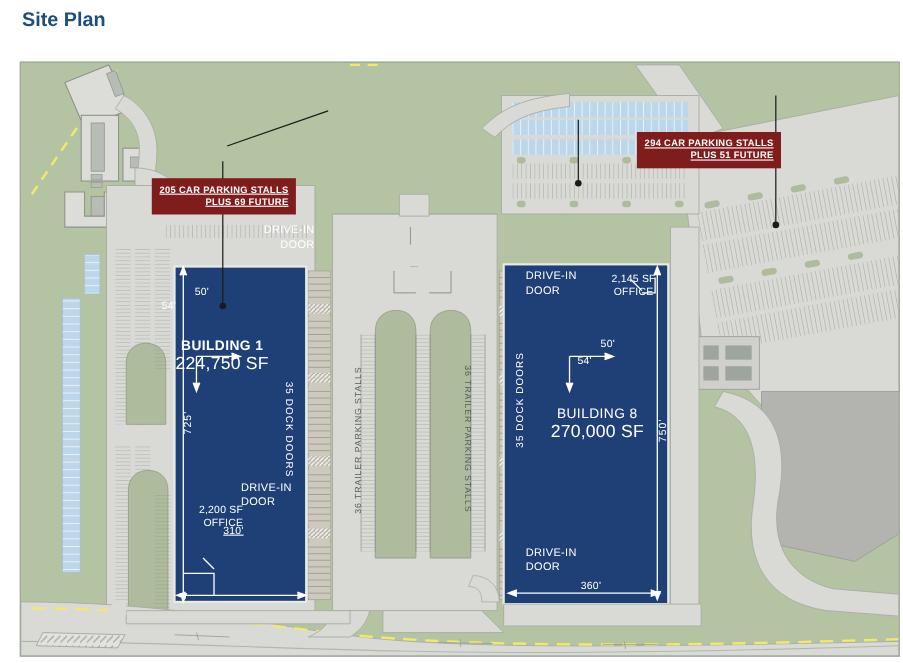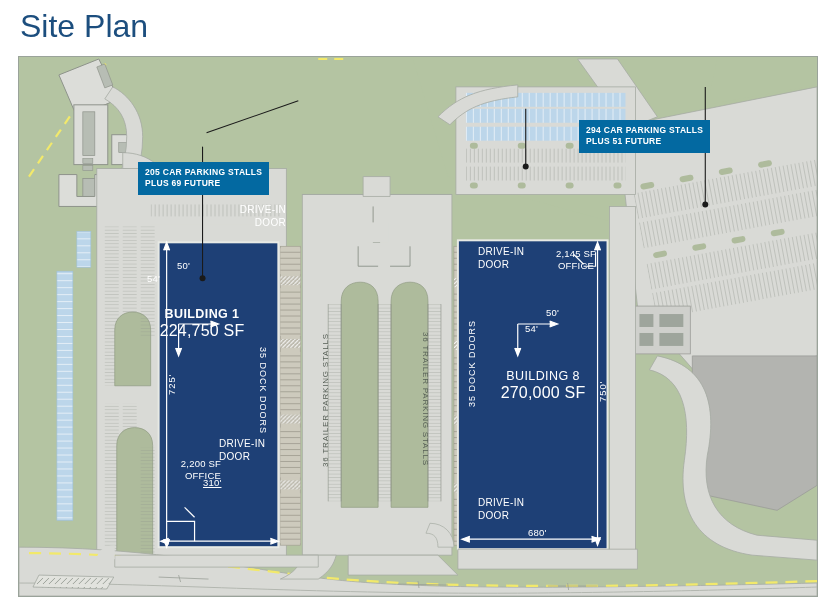--- a/index.html
+++ b/index.html
@@ -11,22 +11,22 @@
     width: 821px;
     height: 603px;
     font-family: "Liberation Sans", sans-serif;
     overflow: hidden;
     position: relative;
   }
   #page-title {
     position: absolute;
     left: 20px;
     top: 8px;
-    font-size: 32px;
-    font-weight: normal;
+    font-size: 18px;
+    font-weight: bold;
     color: #1c4e7e;
     letter-spacing: 0px;
   }
   #map-frame {
     position: absolute;
     left: 18px;
     top: 56px;
     width: 800px;
     height: 541px;
     border: 1px solid #9aa39a;
@@ -36,30 +36,31 @@
   }
   .svg-layer {
     position: absolute;
     left: 0; top: 0;
     width: 100%;
     height: 100%;
   }
   
   .callout {
     position: absolute;
-    background: #0369a1;
+    background: #7f1d1d;
     color: #ffffff;
     font-size: 8.5px;
     font-weight: bold;
     letter-spacing: 0.3px;
-    text-align: left;
+    text-align: right;
     padding: 5px 7px;
     line-height: 1.35;
     white-space: pre-line;
     z-index: 40;
+    text-decoration: underline;
   }
   #callout-left { left: 119px; top: 105px; }
   #callout-right { left: 560px; top: 63px; }
 
   
   .bldg-text {
     position: absolute;
     color: #ffffff;
     z-index: 30;
     pointer-events: none;
@@ -509,19 +510,19 @@
 
   <div class="bldg-text dim-lbl" style="left:527px; top:250px;">50'</div>
   <div class="bldg-text dim-lbl" style="left:506px; top:266px;">54'</div>
 
   <div class="bldg-text bldg-name" style="left:464px; top:312px; width:120px;">BUILDING 8</div>
   <div class="bldg-text bldg-sf" style="left:456px; top:327px; width:136px;">270,000 SF</div>
 
   <div class="bldg-text drive-in" style="left:459px; top:440px;">DRIVE-IN
 DOOR</div>
 
-  <div class="bldg-text dim-lbl" style="left:509px; top:470px;">680'</div>
+  <div class="bldg-text dim-lbl" style="left:509px; top:470px;">360'</div>
 
   <div class="rot-lbl rot-90" style="left:578px; top:345px;">750'</div>
 
   <div class="rot-lbl rot-90" style="left:448px; top:350px; font-size:9px;">35 DOCK DOORS</div>
 
 </div>
 
 </body></html>

